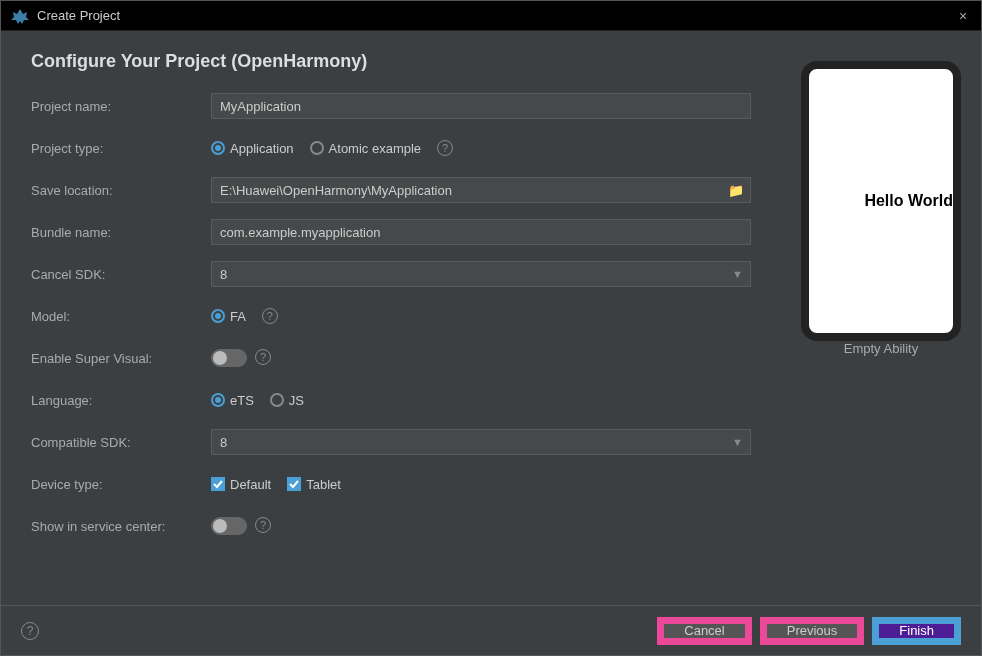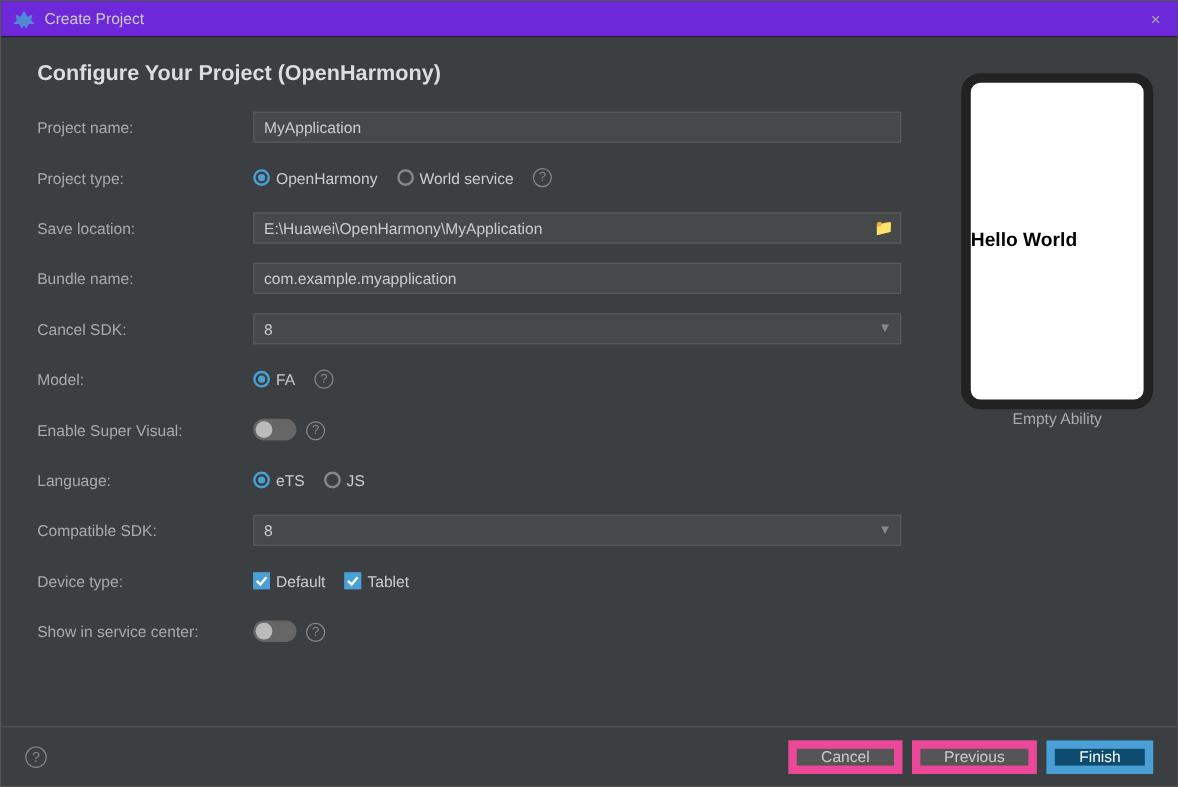--- a/index.html
+++ b/index.html
@@ -16,21 +16,21 @@
     .dialog {
       width: 982px;
       height: 656px;
       background: #3c3f41;
       display: flex;
       flex-direction: column;
       border: 1px solid #555;
     }
 
     .title-bar {
-      background: #6d28d9;
+      background: #000000;
       height: 30px;
       display: flex;
       align-items: center;
       padding: 0 10px;
       justify-content: space-between;
       border-bottom: 1px solid #222;
       flex-shrink: 0;
     }
 
     .title-bar-left {
@@ -85,21 +85,21 @@
     .form-label {
       width: 160px;
       color: #aaa;
       font-size: 13px;
       flex-shrink: 0;
     }
 
     .form-control-area {
       flex: 1;
       display: flex;
-      align-items: flex-end;
+      align-items: flex-start;
       gap: 8px;
       padding-left: 20px;
     }
 
     .text-input {
       width: 100%;
       background: #45494a;
       border: 1px solid #5a5a5a;
       color: #ccc;
       padding: 4px 8px;
@@ -276,21 +276,21 @@
     }
 
     .phone-preview {
       width: 160px;
       height: 280px;
       border: 8px solid #222;
       border-radius: 16px;
       background: #fff;
       display: flex;
       align-items: center;
-      justify-content: flex-start;
+      justify-content: flex-end;
       position: relative;
     }
 
     .phone-preview-text {
       color: #000;
       font-weight: bold;
       font-size: 16px;
     }
 
     .preview-label {
@@ -328,21 +328,21 @@
       font-size: 13px;
       cursor: pointer;
       height: 28px;
       display: flex;
       align-items: center;
       justify-content: center;
       text-align: right;
     }
 
     .btn-primary {
-      background: #0c4a6e;
+      background: #4c1d95;
       border-color: #4a9fd4;
       color: #fff;
     }
 
     .question-circle {
       width: 18px;
       height: 18px;
       border-radius: 50%;
       border: 1px solid #888;
       display: flex;
@@ -385,25 +385,25 @@
         </div>
       </div>
 
       <div class="form-row">
         <div class="form-label">Project type:</div>
         <div class="form-control-area">
           <div class="radio-group">
             <div class="radio-item">
               <div class="radio-circle selected">
               </div>
-              <span class="radio-label">OpenHarmony</span>
+              <span class="radio-label">Application</span>
             </div>
             <div class="radio-item">
               <div class="radio-circle"></div>
-              <span class="radio-label">World service</span>
+              <span class="radio-label">Atomic example</span>
             </div>
             <div class="help-icon">?</div>
           </div>
         </div>
       </div>
 
       <div class="form-row">
         <div class="form-label">Save location:</div>
         <div class="form-control-area">
           <div class="input-with-icon">

